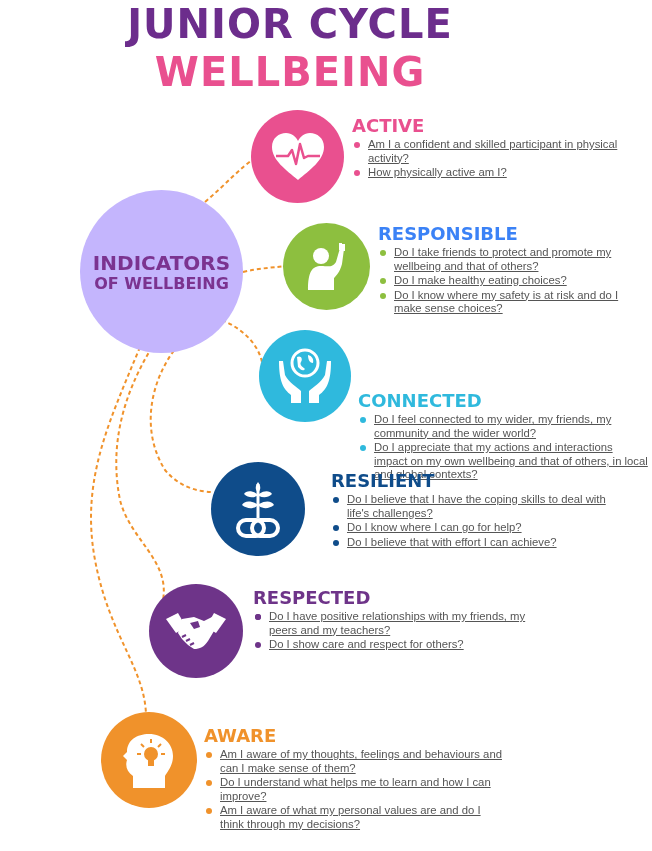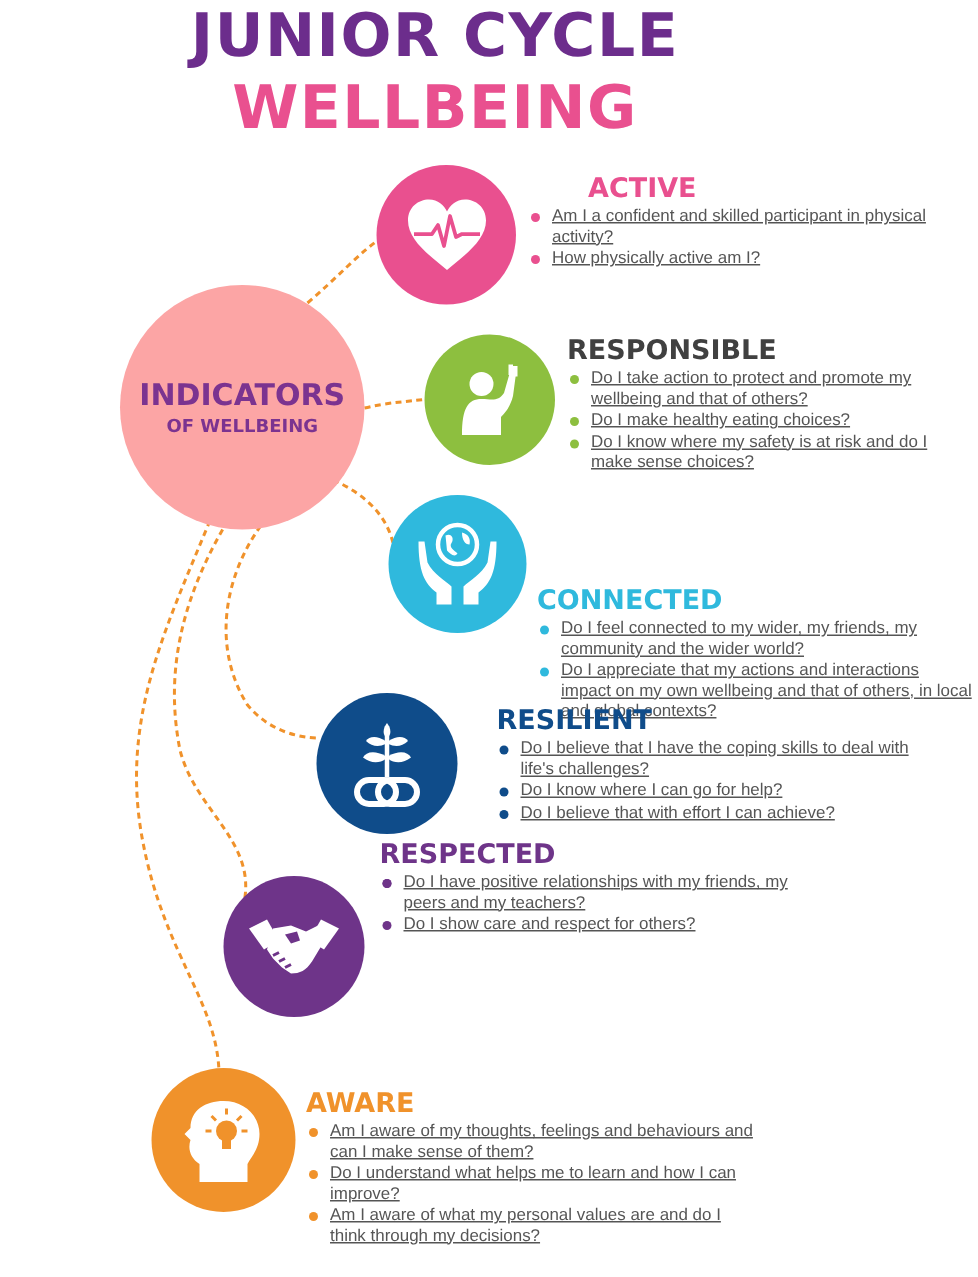--- a/index.html
+++ b/index.html
@@ -1,23 +1,23 @@
 <!DOCTYPE html>
 <html><head>
 <meta charset="utf-8">
 <style>
   html, body { margin: 0; padding: 0; background: #ffffff; }
   body { width: 652px; height: 851px; position: relative; overflow: hidden; font-family: "Liberation Sans", sans-serif; }
   .title { position: absolute; left: 0; top: 0; width: 580px; text-align: center; font-family: "DejaVu Sans", sans-serif; font-weight: bold; font-size: 40px; letter-spacing: 1px; line-height: 48px; }
   .title .t1 { color: #6c2d8c; }
   .title .t2 { color: #e9508f; }
   svg.lines { position: absolute; left: 0; top: 0; }
-  .hub { position: absolute; left: 80px; top: 190px; width: 163px; height: 163px; border-radius: 50%; background: #fca5a5; display: flex; flex-direction: column; align-items: center; justify-content: center; font-family: "DejaVu Sans", sans-serif; font-weight: bold; color: #7b3390; }
+  .hub { position: absolute; left: 80px; top: 190px; width: 163px; height: 163px; border-radius: 50%; background: #c4b5fd; display: flex; flex-direction: column; align-items: center; justify-content: center; font-family: "DejaVu Sans", sans-serif; font-weight: bold; color: #7b3390; }
   .hub .h1 { font-size: 20px; line-height: 24px; }
-  .hub .h2 { font-size: 12px; line-height: 18px; }
+  .hub .h2 { font-size: 16px; line-height: 18px; }
   .circle { position: absolute; border-radius: 50%; display: flex; align-items: center; justify-content: center; }
   .circle svg { display: block; }
   .block { position: absolute; }
   .block .head { font-family: "DejaVu Sans", sans-serif; font-weight: bold; font-size: 18px; line-height: 20px; margin-bottom: 2px; }
   .block ul { list-style: none; margin: 0; padding: 0; }
   .block li { position: relative; padding-left: 16px; font-size: 11.3px; line-height: 13.5px; color: #555555; margin-bottom: 1px; text-decoration: underline; }
   .block li .dot { position: absolute; left: 2px; top: 4px; width: 6px; height: 6px; border-radius: 50%; }
 </style>
 </head>
 <body>
@@ -45,41 +45,41 @@
 
 <div class="circle" style="left:251px;top:110px;width:93px;height:93px;background:#e9508f;">
   <span>
     <svg width="56" height="50" viewBox="0 0 56 50">
       <path d="M28 48 C16 38 2 28 2 15 C2 6 9 1 16 1 C22 1 26 5 28 9 C30 5 34 1 40 1 C47 1 54 6 54 15 C54 28 40 38 28 48 Z" fill="#fff"></path>
       <polyline points="6,24 18,24 22,18 26,32 30,12 34,26 38,24 50,24" fill="none" stroke="#e9508f" stroke-width="2.5" stroke-linejoin="round"></polyline>
     </svg>
   </span>
 </div>
 <div class="block" style="left:352px;top:116px;width:280px;">
-  <div class="head" style="color:#e9508f;margin-left:40px;">ACTIVE</div>
+  <div class="head" style="color:#e9508f;">ACTIVE</div>
   <ul>
     <li><span class="dot" style="background:#e9508f;"></span><span>Am I a confident and skilled participant in physical activity?</span></li>
     <li><span class="dot" style="background:#e9508f;"></span><span>How physically active am I?</span></li>
   </ul>
 </div>
 
 <div class="circle" style="left:283px;top:223px;width:87px;height:87px;background:#8dbf3f;">
   <span>
     <svg width="50" height="50" viewBox="0 0 50 50">
       <circle cx="19" cy="14" r="8" fill="#fff"></circle>
       <path d="M6 48 C6 30 10 24 19 24 C26 24 30 26 34 20 L38 6 L42 7 L40 22 C38 30 34 34 32 36 L32 48 Z" fill="#fff"></path>
       <rect x="37" y="1" width="3" height="7" fill="#fff"></rect>
       <rect x="40" y="2" width="3" height="7" fill="#fff"></rect>
     </svg>
   </span>
 </div>
 <div class="block" style="left:378px;top:224px;width:260px;">
-  <div class="head" style="color:#404040;">RESPONSIBLE</div>
+  <div class="head" style="color:#3b82f6;">RESPONSIBLE</div>
   <ul>
-    <li><span class="dot" style="background:#8dbf3f;"></span><span>Do I take action to protect and promote my wellbeing and that of others?</span></li>
+    <li><span class="dot" style="background:#8dbf3f;"></span><span>Do I take friends to protect and promote my wellbeing and that of others?</span></li>
     <li><span class="dot" style="background:#8dbf3f;"></span><span>Do I make healthy eating choices?</span></li>
     <li><span class="dot" style="background:#8dbf3f;"></span><span>Do I know where my safety is at risk and do I make sense choices?</span></li>
   </ul>
 </div>
 
 <div class="circle" style="left:259px;top:330px;width:92px;height:92px;background:#2fb9dd;">
   <span>
     <svg width="60" height="58" viewBox="0 0 60 58">
       <circle cx="30" cy="16" r="13" fill="none" stroke="#fff" stroke-width="3"></circle>
       <path d="M22 10 C26 8 28 12 26 15 C24 18 28 20 30 22 C28 25 25 22 23 20 Z M33 8 C37 9 39 12 38 16 C35 16 33 13 33 8 Z" fill="#fff"></path>
@@ -123,21 +123,21 @@
   <span>
     <svg width="64" height="44" viewBox="0 0 64 44">
       <path d="M2 10 L14 4 L22 18 L12 24 Z" fill="#fff"></path>
       <path d="M62 10 L50 4 L42 18 L52 24 Z" fill="#fff"></path>
       <path d="M18 10 L30 8 L40 12 L48 8 L50 22 L44 32 C40 38 36 40 30 40 L24 36 L18 30 L14 24 Z" fill="#fff"></path>
       <path d="M26 14 L34 12 L36 18 L30 20 Z" fill="#6e3489"></path>
       <path d="M18 28 L22 26 M22 32 L26 30 M26 36 L30 34" stroke="#6e3489" stroke-width="2"></path>
     </svg>
   </span>
 </div>
-<div class="block" style="left:253px;top:560px;width:300px;">
+<div class="block" style="left:253px;top:588px;width:300px;">
   <div class="head" style="color:#6e3489;">RESPECTED</div>
   <ul>
     <li><span class="dot" style="background:#6e3489;"></span></li>
     <li><span class="dot" style="background:#6e3489;"></span><span>Do I have positive relationships with my friends, my peers and my teachers?</span></li>
     <li><span class="dot" style="background:#6e3489;"></span><span>Do I show care and respect for others?</span></li>
   </ul>
 </div>
 
 <div class="circle" style="left:101px;top:712px;width:96px;height:96px;background:#f0922b;">
   <span>

